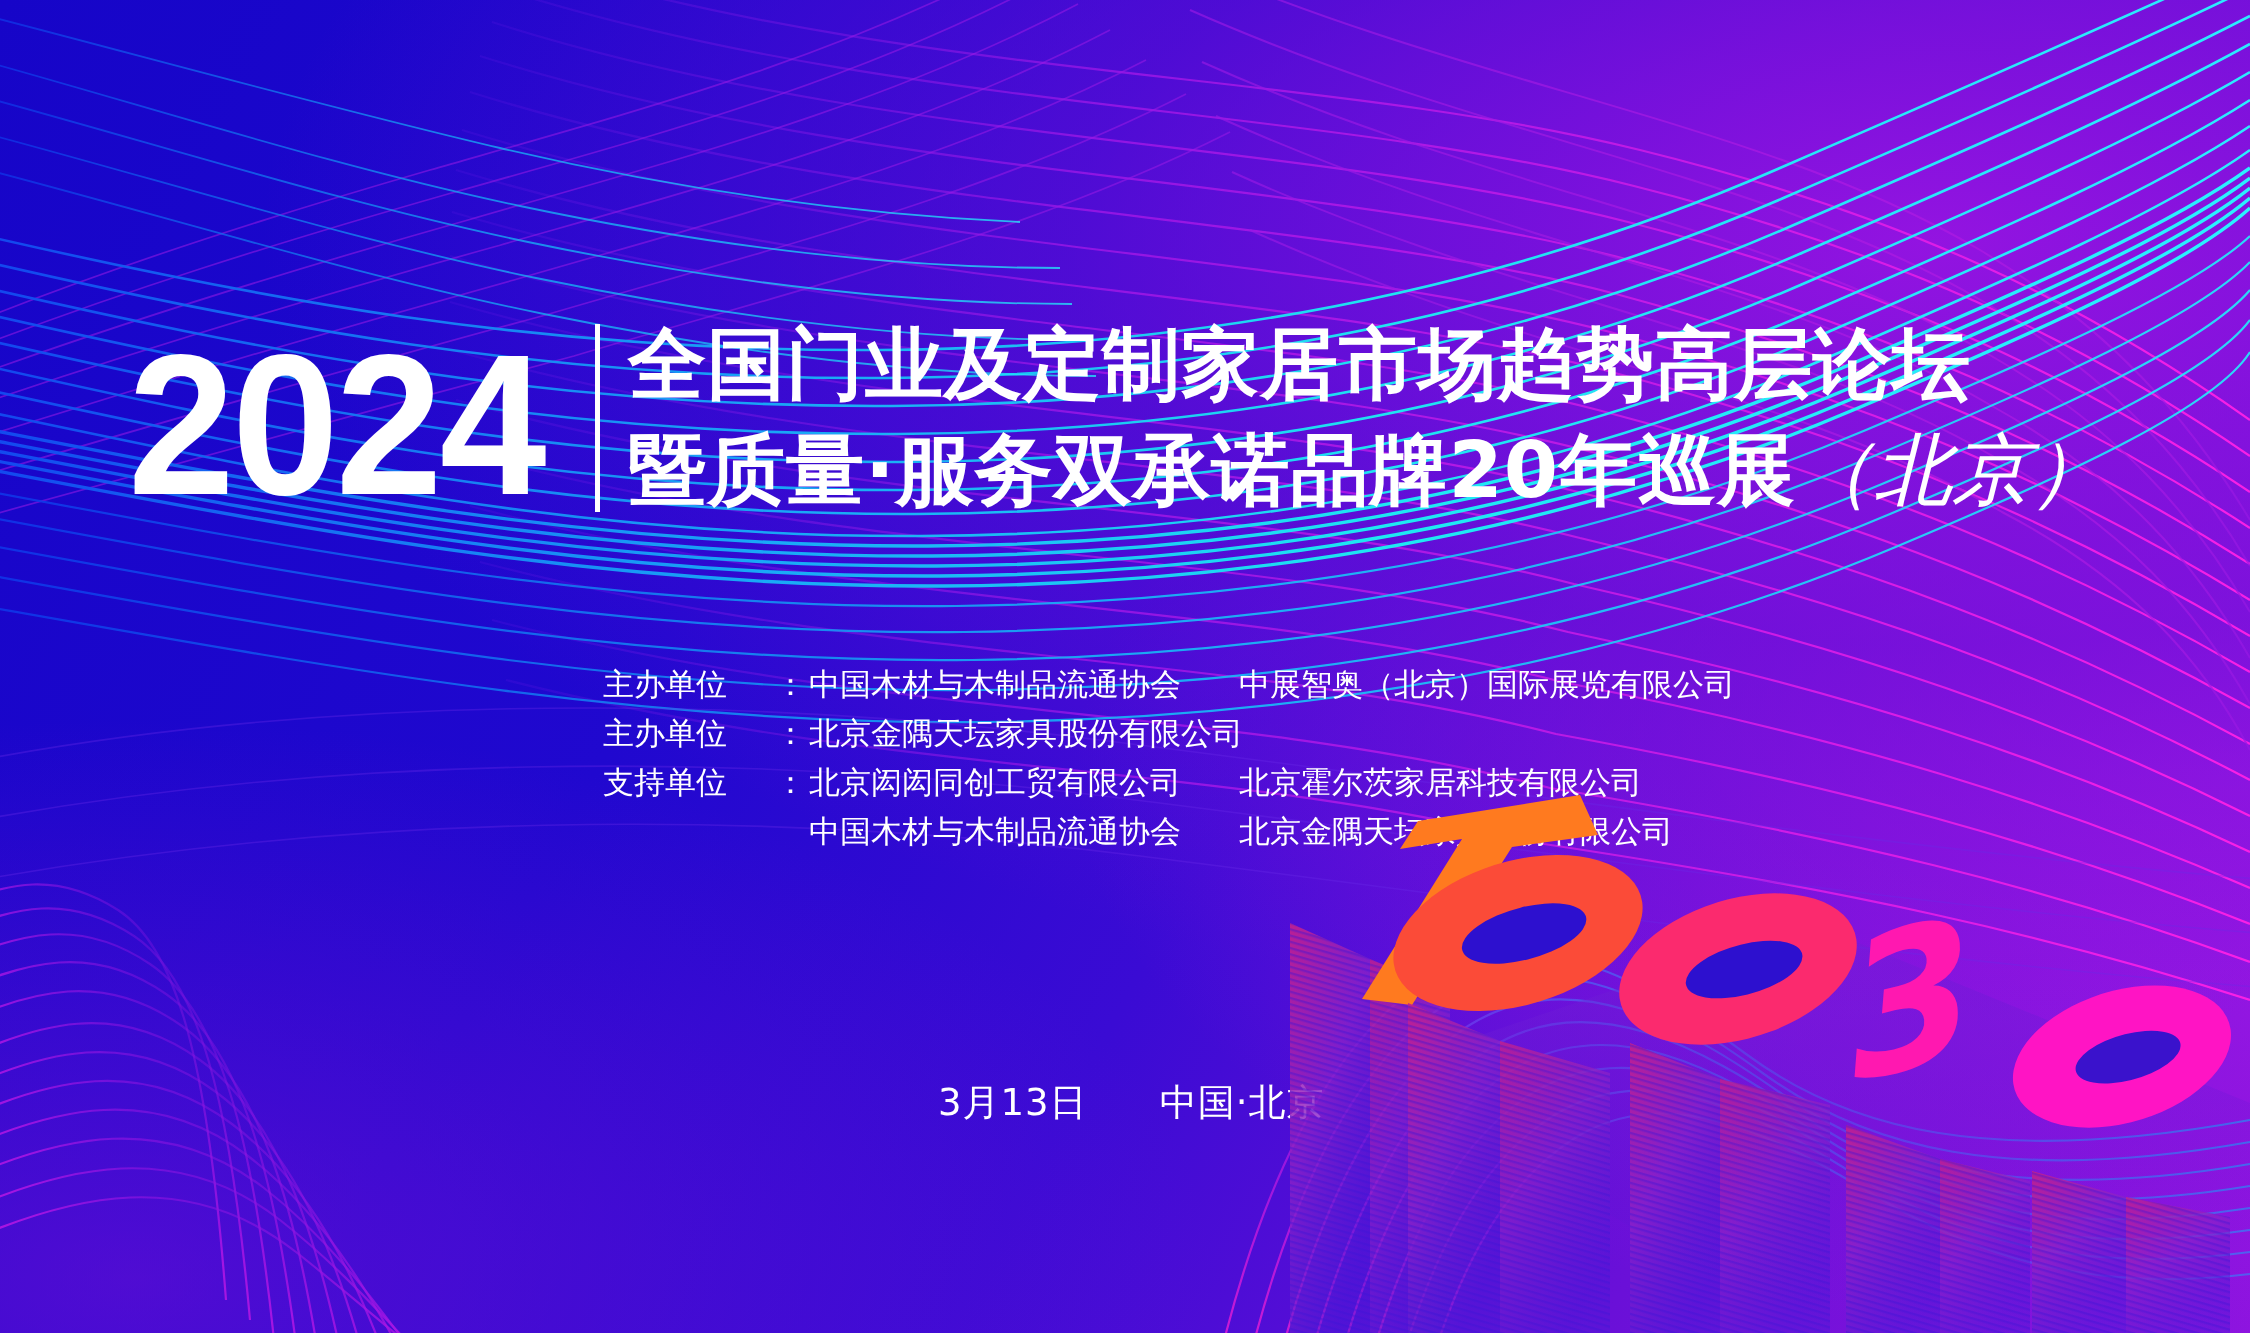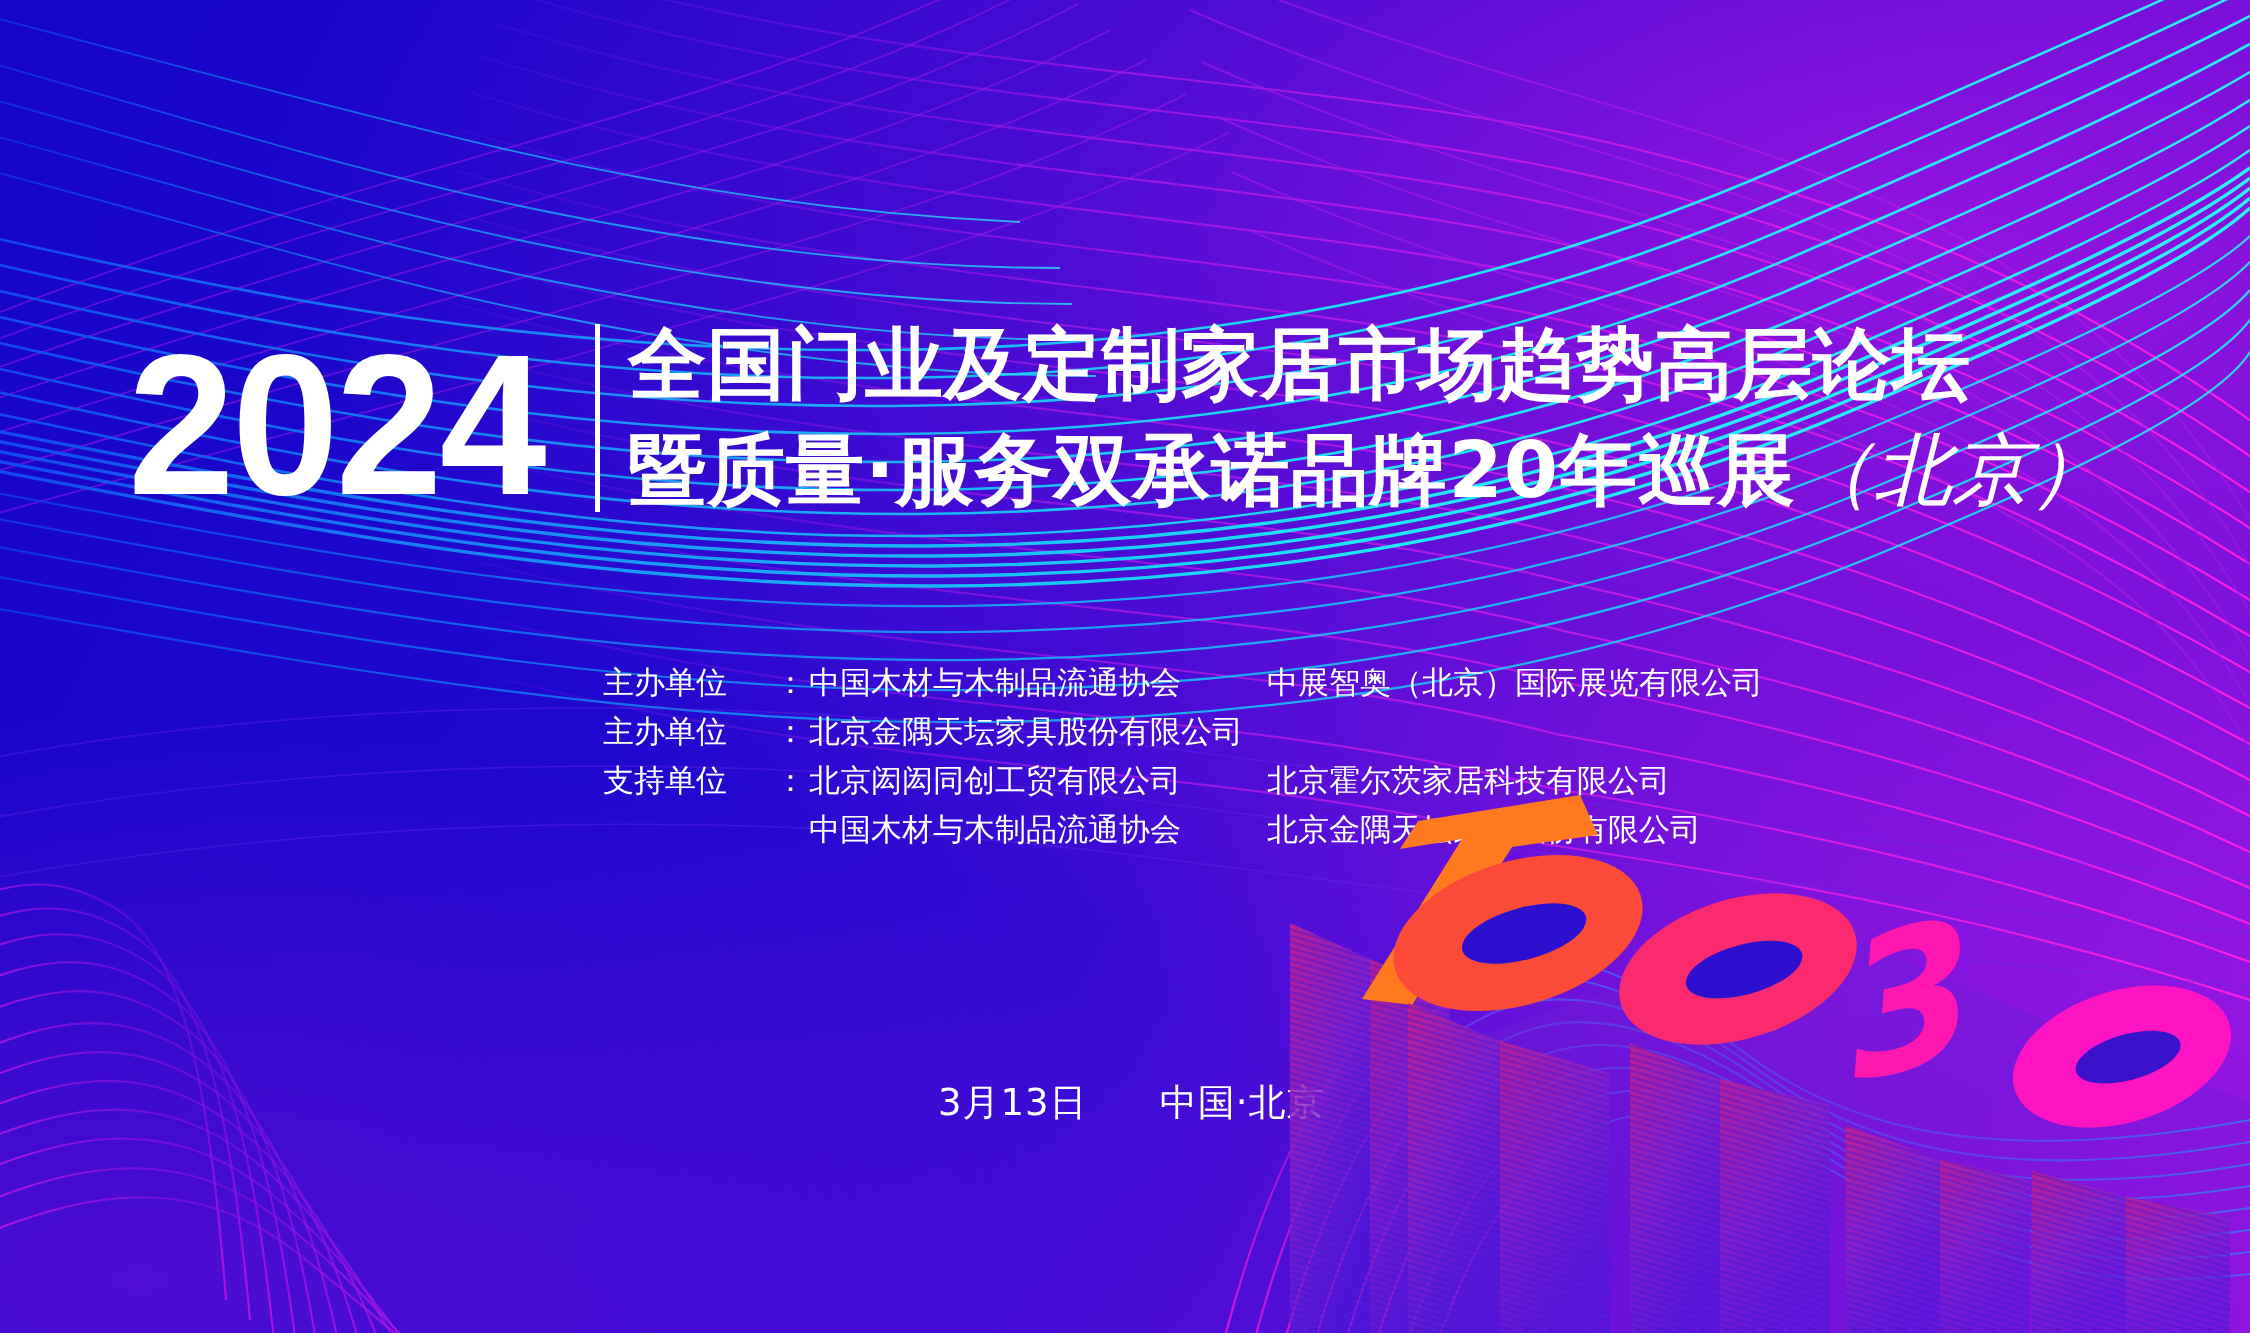--- a/index.html
+++ b/index.html
@@ -50,27 +50,27 @@
   }
   .title-line .city{font-weight:normal;letter-spacing:0px;font-style:italic;}
 
   
   .orgs{
     position:absolute;left:603px;top:660px;
     color:#ffffff;
     font-size:31px;
     line-height:49px;
     white-space:nowrap;
-    font-family:Liberation Mono, monospace;
+    font-family:Liberation Serif, serif;
   }
   .org-row{display:flex;}
   .org-label{width:172px;flex:0 0 172px;}
   .org-colon{width:34px;flex:0 0 34px;}
   .org-a{width:430px;flex:0 0 430px;}
-  .org-b{flex:0 0 auto;margin-left:28px;}
+  .org-b{flex:0 0 auto;}
 
   
   .meta{
     position:absolute;left:938px;top:1082px;
     color:#ffffff;font-size:37px;line-height:42px;
     letter-spacing:1px;white-space:nowrap;
     font-family:"DejaVu Sans","Liberation Sans",sans-serif;
   }
   .meta .gap{display:inline-block;width:72px;}
 

